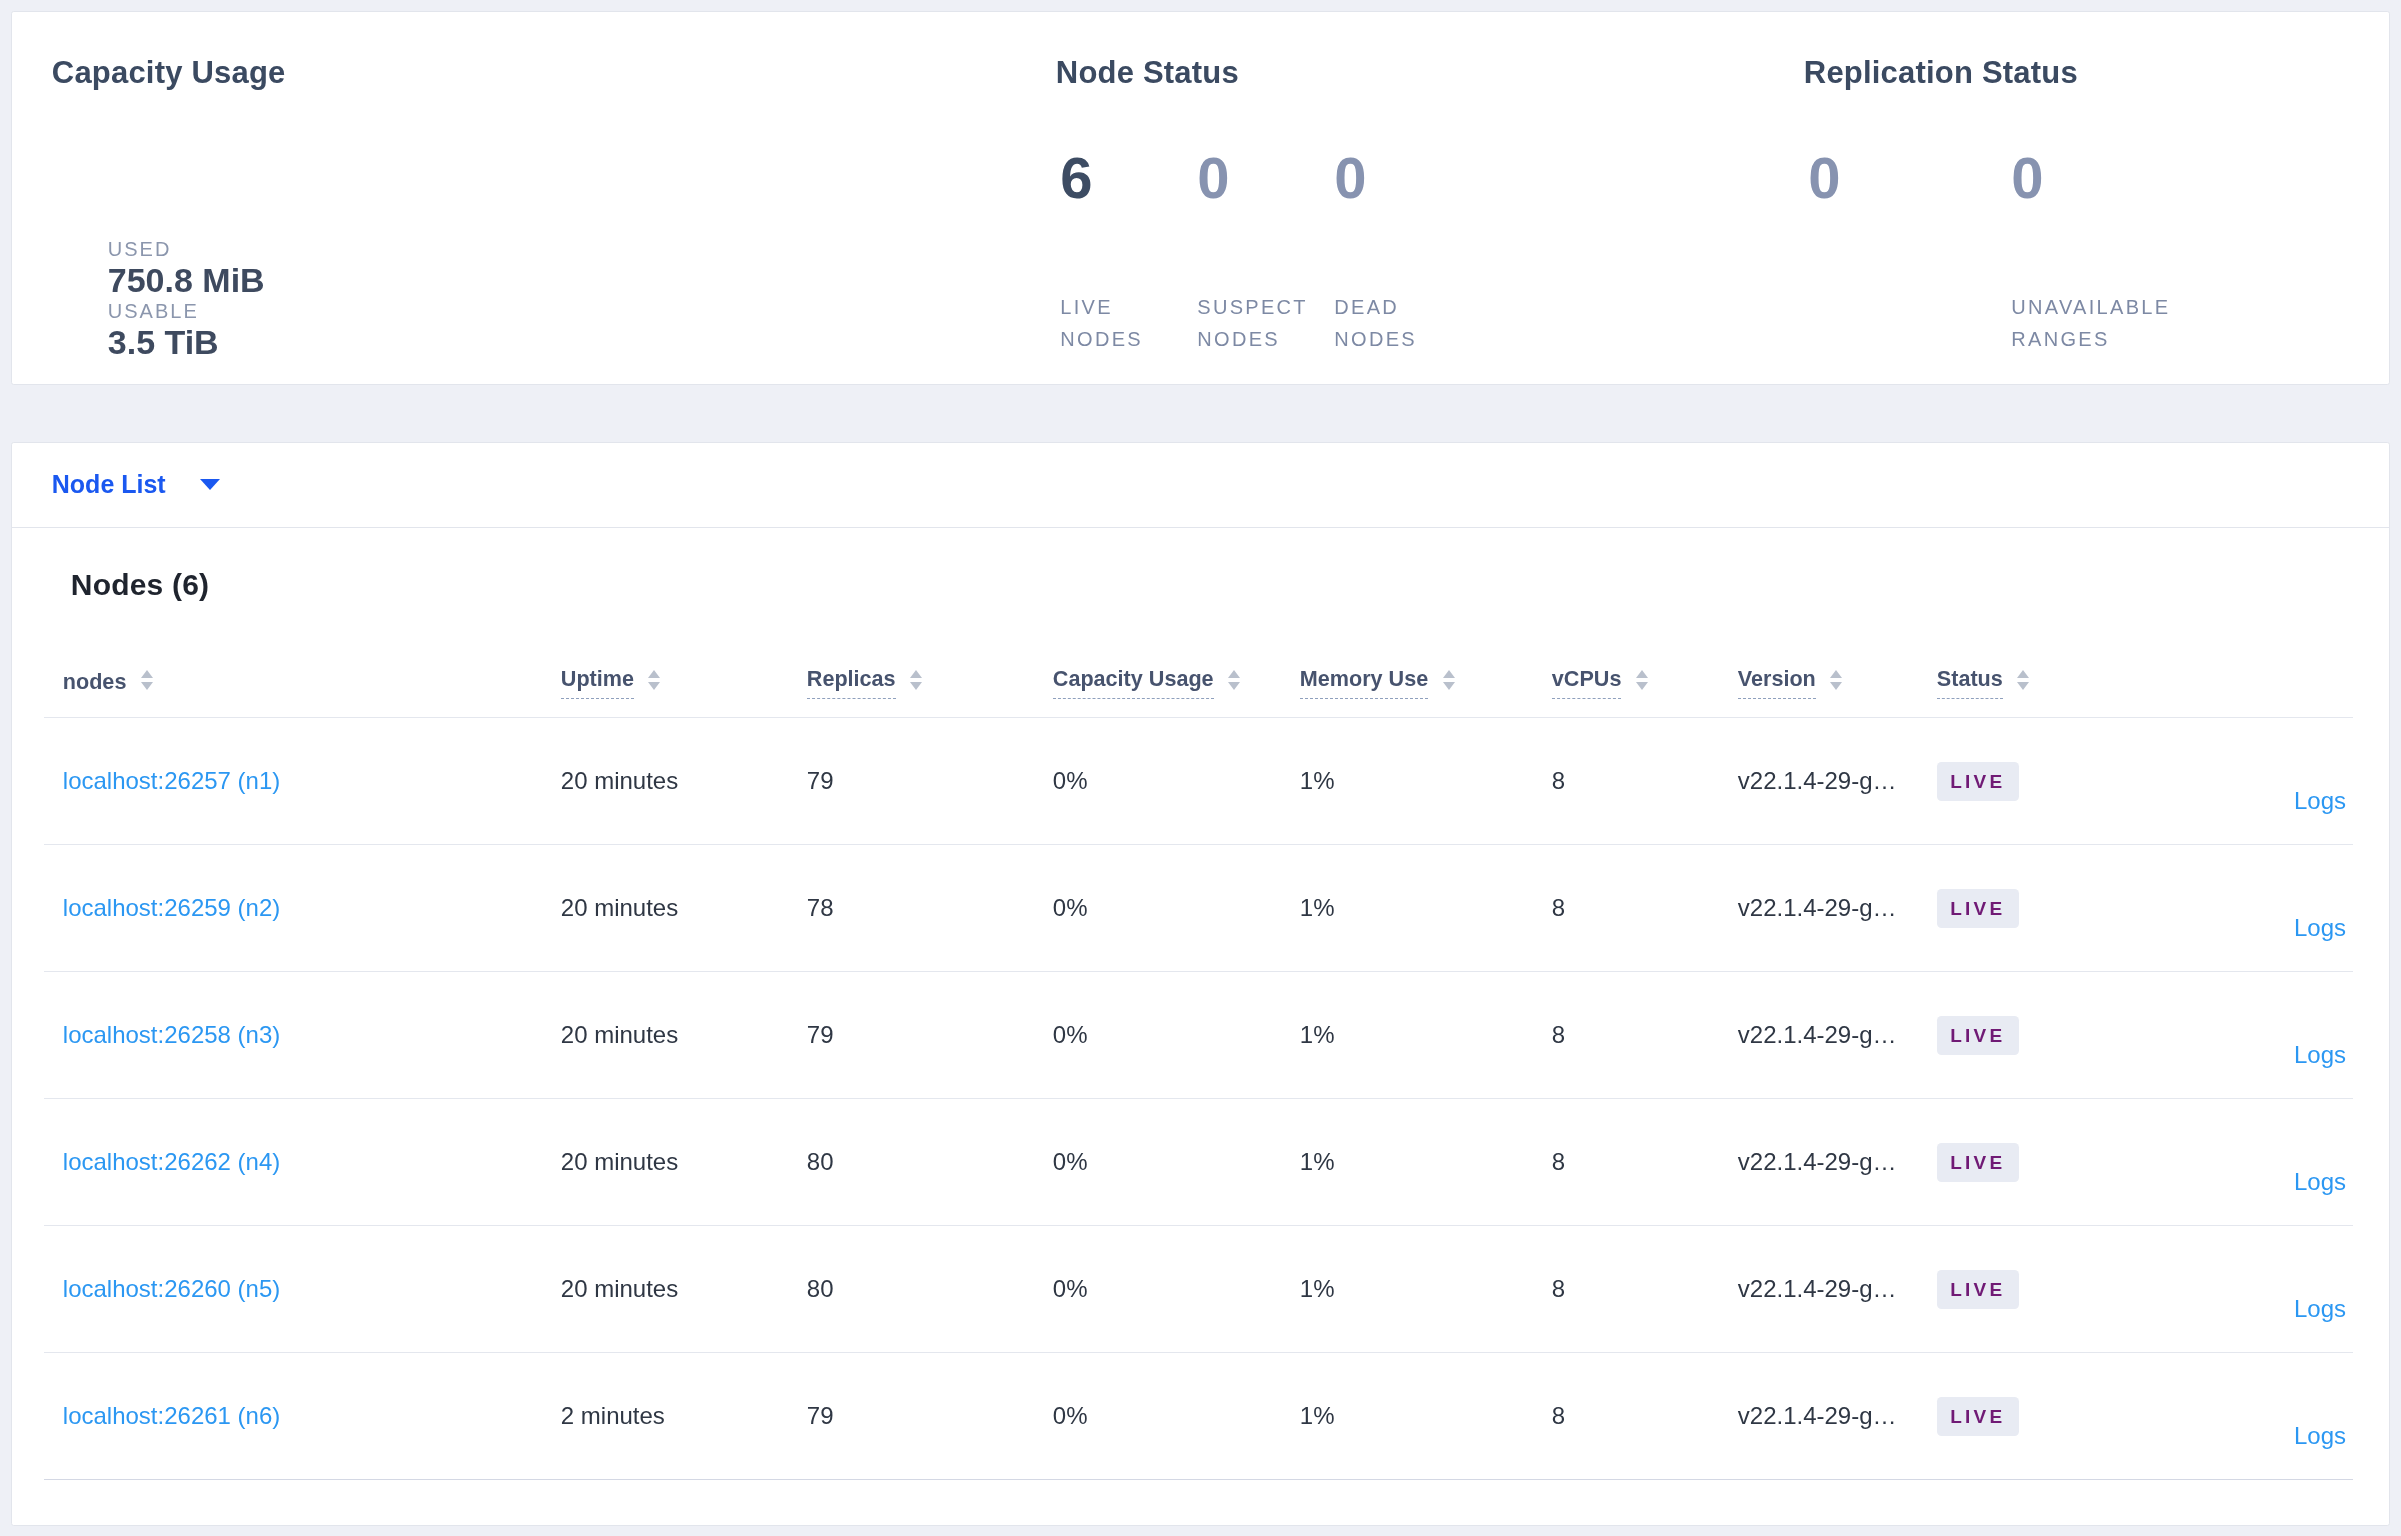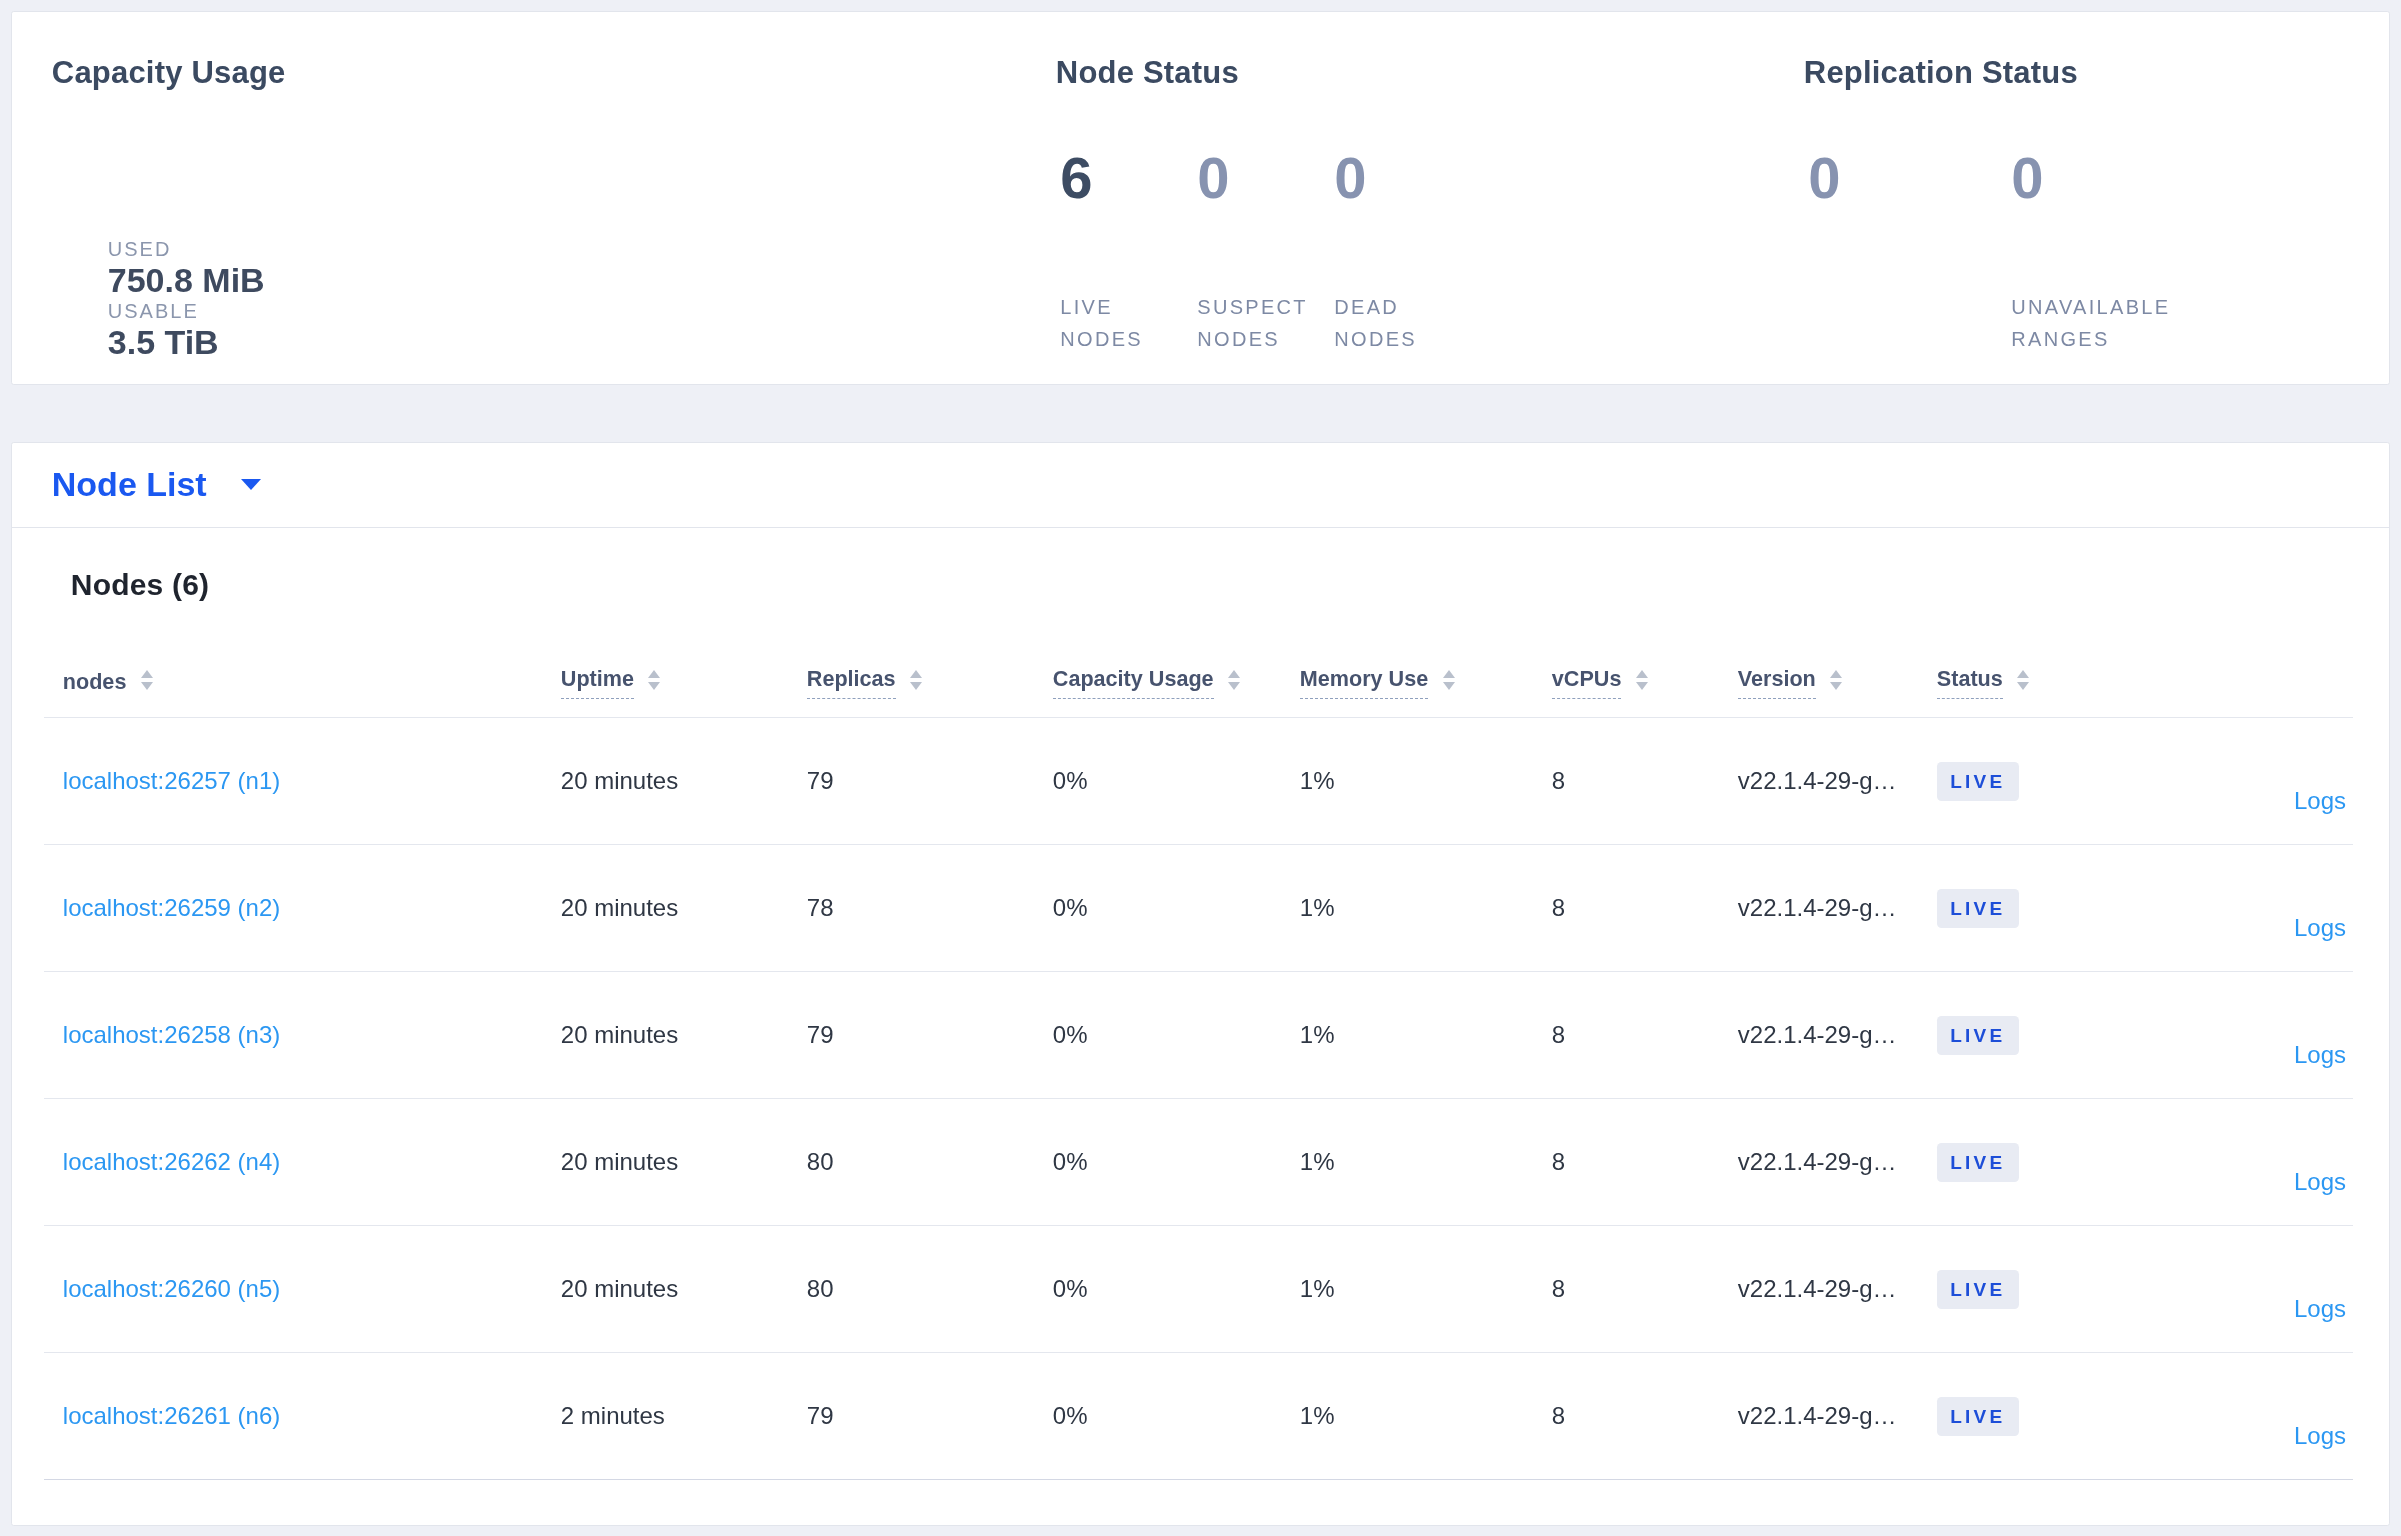--- a/index.html
+++ b/index.html
@@ -82,21 +82,21 @@
   .sec-repl .metric:nth-child(2) .m-label { max-width:173px; }
   .sec-repl .metric:nth-child(3) .m-label { max-width:200px; }
 
   
   .list-card { height:1084px; overflow:hidden; }
   .nodelist-bar {
     height:85px; display:flex; align-items:center;
     padding-left:40px; border-bottom:0.9px solid #e2e5ec;
     cursor:pointer;
   }
-  .nodelist-label { font-size:34px; font-weight:700; color:#1a58f0; }
+  .nodelist-label { font-size:25px; font-weight:700; color:#1a58f0; }
   .caret {
     width:0; height:0; margin-left:34px;
     border-left:10px solid transparent;
     border-right:10px solid transparent;
     border-top:11.7px solid #1a58f0;
   }
 
   .table-area { padding-top:40px; }
   .table-area h2 {
     font-size:30px; font-weight:700; color:#1f242e;
@@ -121,21 +121,21 @@
   .sort .down { border-top:8px solid #b9c0cc; }
 
   .trow { height:127px; border-bottom:0.9px solid #e4e7ee; font-size:24px; color:#2f3744; }
   .trow.last { border-bottom:0.9px solid #d4d8e4; }
   .td.first { padding-left:19px; }
   .td a, .link { color:#2b97f2; text-decoration:none; cursor:pointer; }
   .td.logs { text-align:right; padding-right:7.2px;margin-top:40px; }
   .badge {
     display:inline-block; background:#e8ebf3; border-radius:4.5px;
     padding:10px 13.5px; font-size:19px; font-weight:700;
-    letter-spacing:3.2px; color:#1d4ed8; line-height:1;
+    letter-spacing:3.2px; color:#701a75; line-height:1;
   }
 </style>
 </head>
 <body>
 
 <div class="page">
 
   <section class="card summary-card">
 
     <div class="sec sec-capacity">

